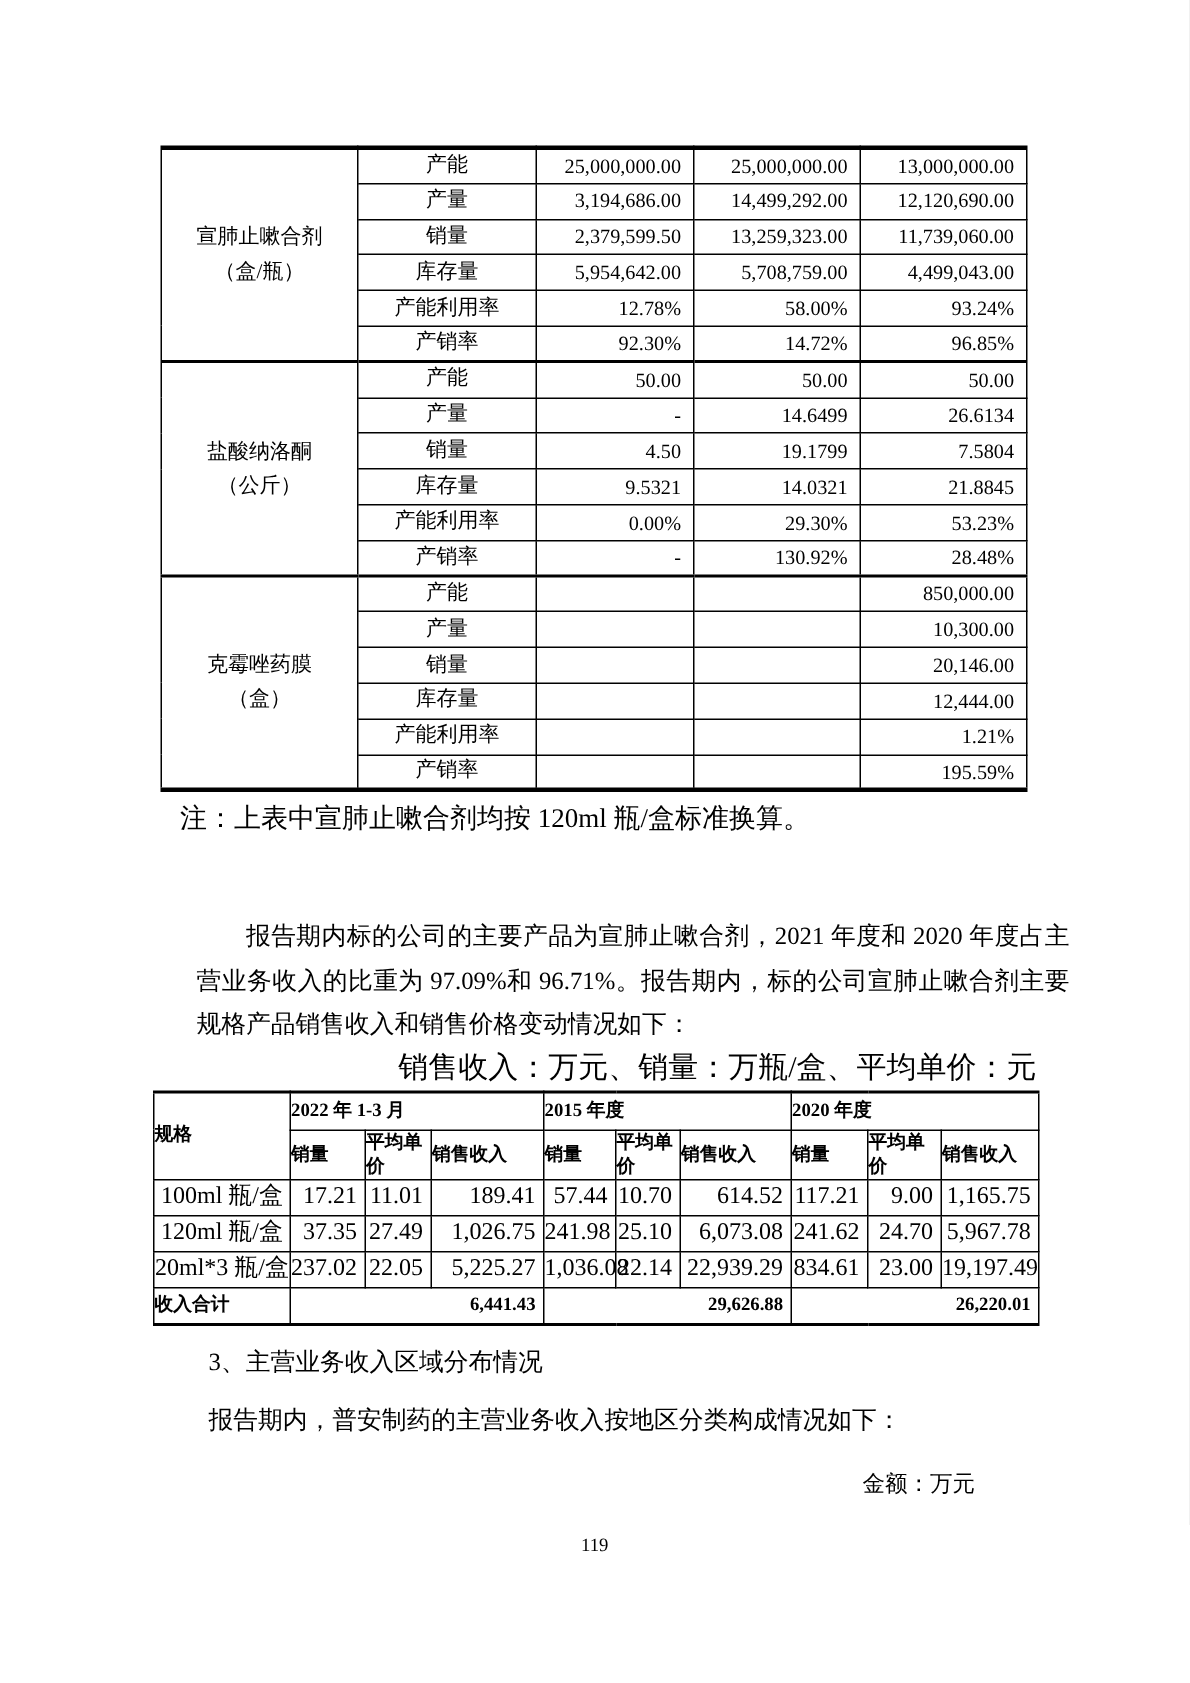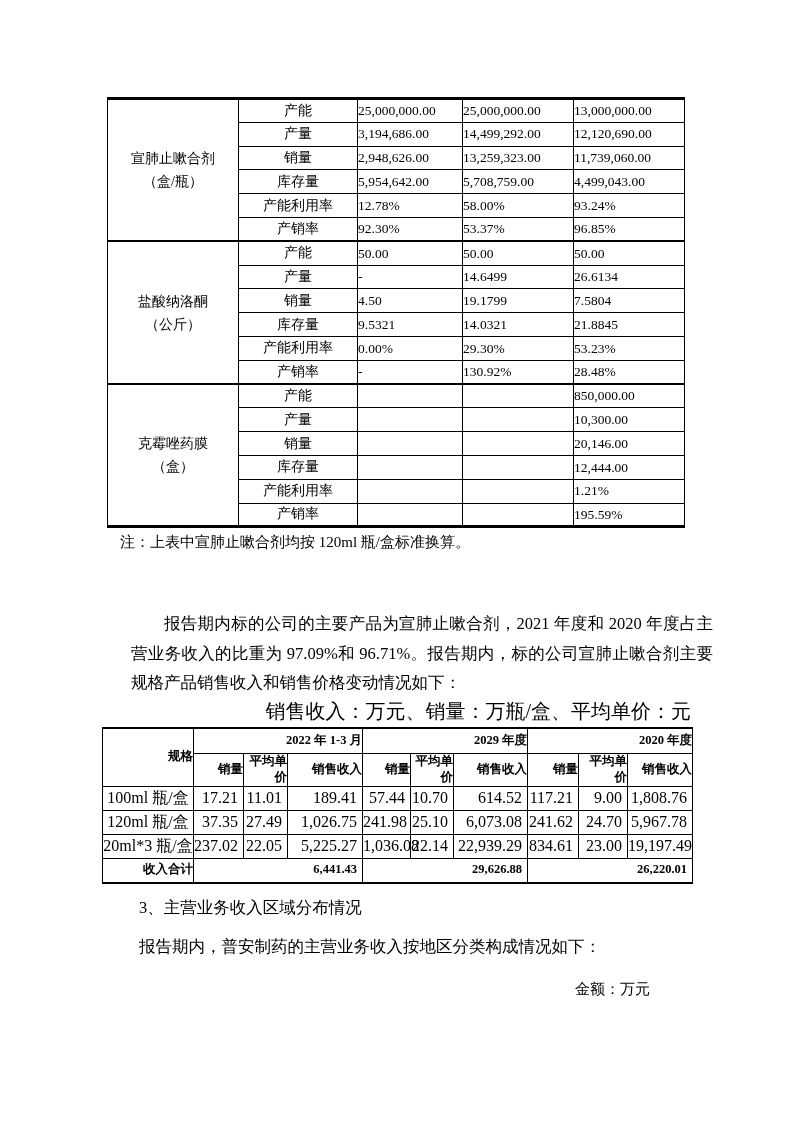--- a/index.html
+++ b/index.html
@@ -14,44 +14,44 @@
 
   
   #t1 {
     position:absolute; left:107px; top:97px; width:577px;
     border-top:3px solid #000; border-bottom:3px solid #000;
   }
   #t1 td { border:1px solid #000; height:23.8px; padding:0; line-height:1.15; vertical-align:middle; }
   #t1 tr.blk td { border-top:2.5px solid #000; }
   #t1 .prod { text-align:center; font-size:14px; line-height:1.65; }
   #t1 .lbl  { text-align:center; font-size:14px; }
-  #t1 .num  { text-align:left; padding-right:8px; font-size:13.5px; }
+  #t1 .num  { text-align:right; padding-right:8px; font-size:13.5px; }
 
   
-  .note  { position:absolute; left:120px; top:533px; font-size:15px; }
+  .note  { position:absolute; left:120px; top:533px; font-size:18px; }
   .h2    { position:absolute; left:139px; top:569px; font-size:16.5px; }
   .para2 { position:absolute; left:107px; top:609px; width:582px; font-size:16.5px;
            line-height:29.5px; text-align:justify; text-indent:33px;margin-left:24px; }
   .unit2 { position:absolute; left:107px; top:698px; width:584px; text-align:right; font-size:20px; }
   .h3    { position:absolute; left:139px; top:897px; font-size:16.5px; }
   .para3 { position:absolute; left:139px; top:936px; font-size:16.5px; }
   .unit3 { position:absolute; left:107px; top:980px; width:543px; text-align:right; font-size:15px; }
   .pageno{ position:absolute; left:0; top:1023px; width:793px; text-align:center; font-size:12.5px; }
 
   
   #t2 {
     position:absolute; left:102px; top:727px; width:590px;
     border-top:2.5px solid #000; border-bottom:2.5px solid #000;
   }
   #t2 td { border:1px solid #000; padding:0; vertical-align:middle; font-size:16px; line-height:1.25; }
   #t2 tr.h1r td { height:25px; }
   #t2 tr.h2r td { height:33px; }
   #t2 tr.dr  td { height:24px; }
   #t2 tr.tot td { height:25px; font-weight:bold;border-radius:12px; }
-  #t2 .hd   { font-weight:bold; text-align:right; font-size:12.5px; }
+  #t2 .hd   { font-weight:bold; text-align:left; font-size:12.5px; }
   #t2 .spec { text-align:center; }
   #t2 .num  { text-align:right; padding-right:5px; }
   #t2 tr.tot .num { font-size:12.5px; }
 </style>
 </head>
 <body>
 
 <div class="page">
 
   <table id="t1">
@@ -74,40 +74,40 @@
         <td class="num">13,000,000.00</td>
       </tr>
       <tr>
         <td class="lbl">产量</td>
         <td class="num">3,194,686.00</td>
         <td class="num">14,499,292.00</td>
         <td class="num">12,120,690.00</td>
       </tr>
       <tr>
         <td class="lbl">销量</td>
-        <td class="num">2,948,626.00</td>
+        <td class="num">2,379,599.50</td>
         <td class="num">13,259,323.00</td>
         <td class="num">11,739,060.00</td>
       </tr>
       <tr>
         <td class="lbl">库存量</td>
         <td class="num">5,954,642.00</td>
         <td class="num">5,708,759.00</td>
         <td class="num">4,499,043.00</td>
       </tr>
       <tr>
         <td class="lbl">产能利用率</td>
         <td class="num">12.78%</td>
         <td class="num">58.00%</td>
         <td class="num">93.24%</td>
       </tr>
       <tr>
         <td class="lbl">产销率</td>
         <td class="num">92.30%</td>
-        <td class="num">53.37%</td>
+        <td class="num">14.72%</td>
         <td class="num">96.85%</td>
       </tr>
 
       <tr class="blk">
         <td class="prod" rowspan="6">
           <span>盐酸纳洛酮</span><br>
           <span>（公斤）</span>
         </td>
         <td class="lbl">产能</td>
         <td class="num">50.00</td>
@@ -203,21 +203,21 @@
         <col style="width:43px">
         <col style="width:74px">
       <col style="width:51px">
         <col style="width:49px">
         <col style="width:65px">
     </colgroup>
     <tbody>
       <tr class="h1r">
         <td class="hd" rowspan="2">规格</td>
         <td class="hd" colspan="3">2022 年 1-3 月</td>
-        <td class="hd" colspan="3">2029 年度</td>
+        <td class="hd" colspan="3">2015 年度</td>
         <td class="hd" colspan="3">2020 年度</td>
       </tr>
       <tr class="h2r">
         <td class="hd">销量</td>
         <td class="hd">平均单价</td>
         <td class="hd">销售收入</td>
         <td class="hd">销量</td>
         <td class="hd">平均单价</td>
         <td class="hd">销售收入</td>
         <td class="hd">销量</td>
@@ -227,21 +227,21 @@
       <tr class="dr">
         <td class="spec">100ml 瓶/盒</td>
         <td class="num">17.21</td>
         <td class="num">11.01</td>
         <td class="num">189.41</td>
         <td class="num">57.44</td>
         <td class="num">10.70</td>
         <td class="num">614.52</td>
         <td class="num">117.21</td>
         <td class="num">9.00</td>
-        <td class="num">1,808.76</td>
+        <td class="num">1,165.75</td>
       </tr>
       <tr class="dr">
         <td class="spec">120ml 瓶/盒</td>
         <td class="num">37.35</td>
         <td class="num">27.49</td>
         <td class="num">1,026.75</td>
         <td class="num">241.98</td>
         <td class="num">25.10</td>
         <td class="num">6,073.08</td>
         <td class="num">241.62</td>
@@ -266,13 +266,14 @@
         <td class="num" colspan="3">29,626.88</td>
         <td class="num" colspan="3">26,220.01</td>
       </tr>
     </tbody>
   </table>
 
   <div class="h3">3、主营业务收入区域分布情况</div>
   <div class="para3">报告期内，普安制药的主营业务收入按地区分类构成情况如下：</div>
   <div class="unit3">金额：万元</div>
 
+  <div class="pageno">119</div>
 </div>
 
 </body></html>

